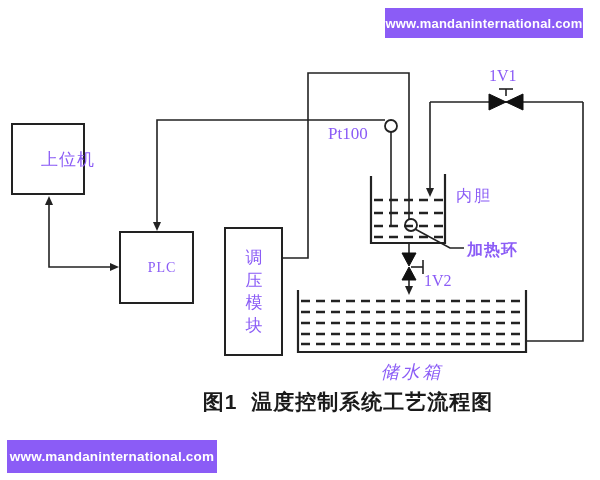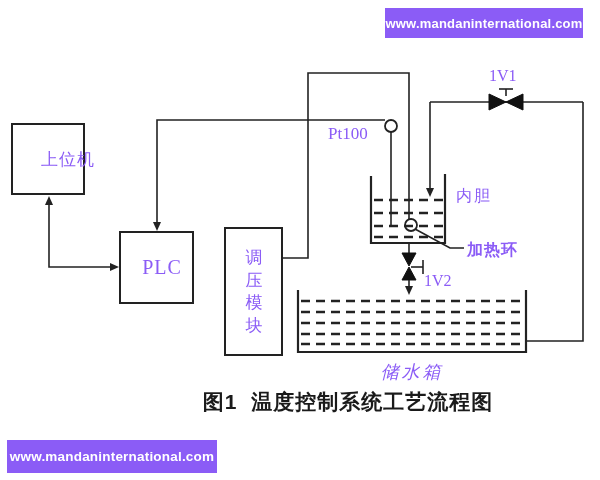--- a/index.html
+++ b/index.html
@@ -30,21 +30,21 @@
   .ah{fill:#222222;stroke:none;}
   .valve{fill:#111111;stroke:#111111;stroke-linejoin:round;}
   .node{fill:#ffffff;stroke:#222222;stroke-width:1.8;}
   
   .lbl{
     position:absolute;color:#8b5cf6;
     font-family:"Liberation Serif", serif;
     white-space:nowrap;
   }
   #label-host{left:12px;top:124px;width:72px;height:70px;display:flex;align-items:center;justify-content:center;font-size:17px;letter-spacing:1px;margin-left:20px;}
-  #label-plc{left:120px;top:232px;width:84px;height:71px;display:flex;align-items:center;justify-content:center;font-size:20px;letter-spacing:1px;}
+  #label-plc{left:120px;top:232px;width:84px;height:71px;display:flex;align-items:center;justify-content:center;font-size:14px;letter-spacing:1px;}
   #label-regulator{left:244px;top:247px;width:20px;font-size:17px;line-height:22.5px;text-align:center;word-break:break-all;white-space:normal;}
   #label-pt100{left:328px;top:124px;font-size:17px;}
   #label-1v1{left:489px;top:67px;font-size:16px;}
   #label-1v2{left:424px;top:272px;font-size:16px;}
   #label-inner-tank{left:456px;top:186px;font-size:16px;letter-spacing:2px;}
   #label-heating-ring{left:467px;top:240px;font-size:16px;letter-spacing:1px;font-weight:bold;}
   #label-storage-tank{left:298px;top:360px;width:228px;text-align:center;font-size:18px;letter-spacing:3px;font-style:italic;}
   #caption{
     left:4px;top:388px;width:600px;text-align:center;
     font-family:"Liberation Sans", sans-serif;

